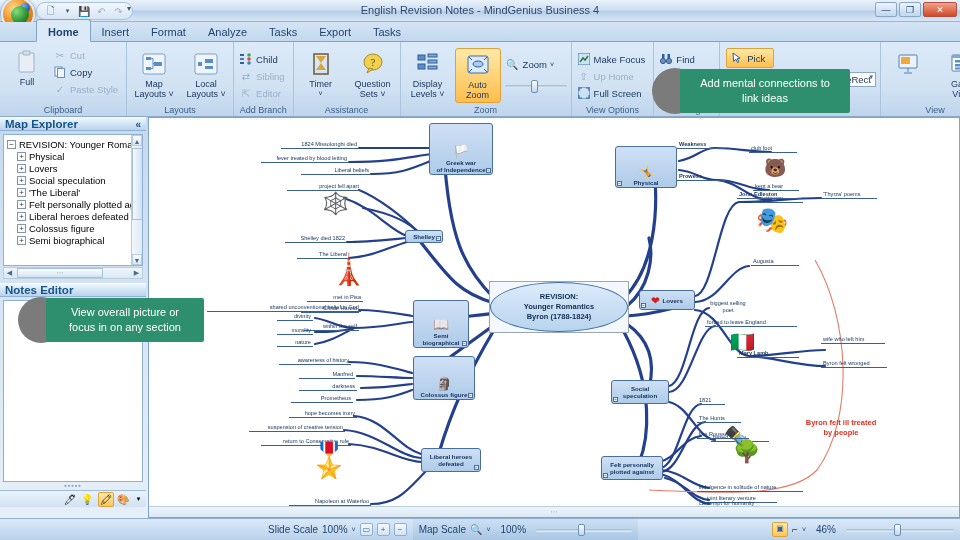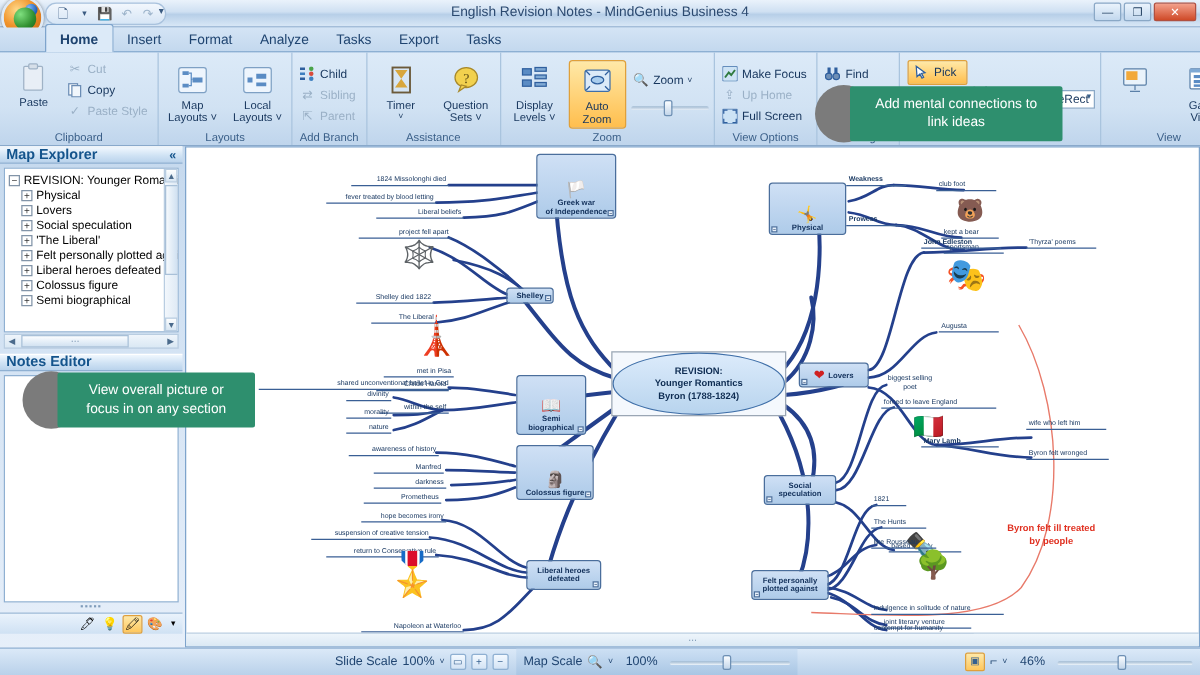--- a/index.html
+++ b/index.html
@@ -193,21 +193,21 @@
 
     <div class="grp">
       <div class="grp-body">
         <div class="bigbtn">
           <span class="ico">
             <svg width="26" height="26" viewBox="0 0 26 26">
                 <rect x="5" y="4" width="15" height="19" rx="1" fill="#e8eef6" stroke="#9fb2c6"></rect>
                 <rect x="9" y="2" width="7" height="4" rx="1" fill="#d6dfe9" stroke="#9fb2c6"></rect>
               </svg>
           </span>
-          <span>Paste</span>
+          <span>Full</span>
         </div>
         <div class="smallcol">
           <div class="smbtn dim">
             <span class="smico">✂</span>
             <span>Cut</span>
           </div>
           <div class="smbtn">
             <span class="smico">
               <svg width="12" height="12" viewBox="0 0 12 12">
                   <rect x="1" y="1" width="7" height="9" fill="#fff" stroke="#6b8db5"></rect>
@@ -271,21 +271,21 @@
                 </svg>
             </span>
             <span>Child</span>
           </div>
           <div class="smbtn dim">
             <span class="smico">⇄</span>
             <span>Sibling</span>
           </div>
           <div class="smbtn dim">
             <span class="smico">⇱</span>
-            <span>Parent</span>
+            <span>Editor</span>
           </div>
         </div>
       </div>
       <div class="grp-label">Add Branch</div>
     </div>
 
     <div class="grp">
       <div class="grp-body" style="gap:6px;padding-top:4px">
         <div class="bigbtn">
           <span class="ico">

